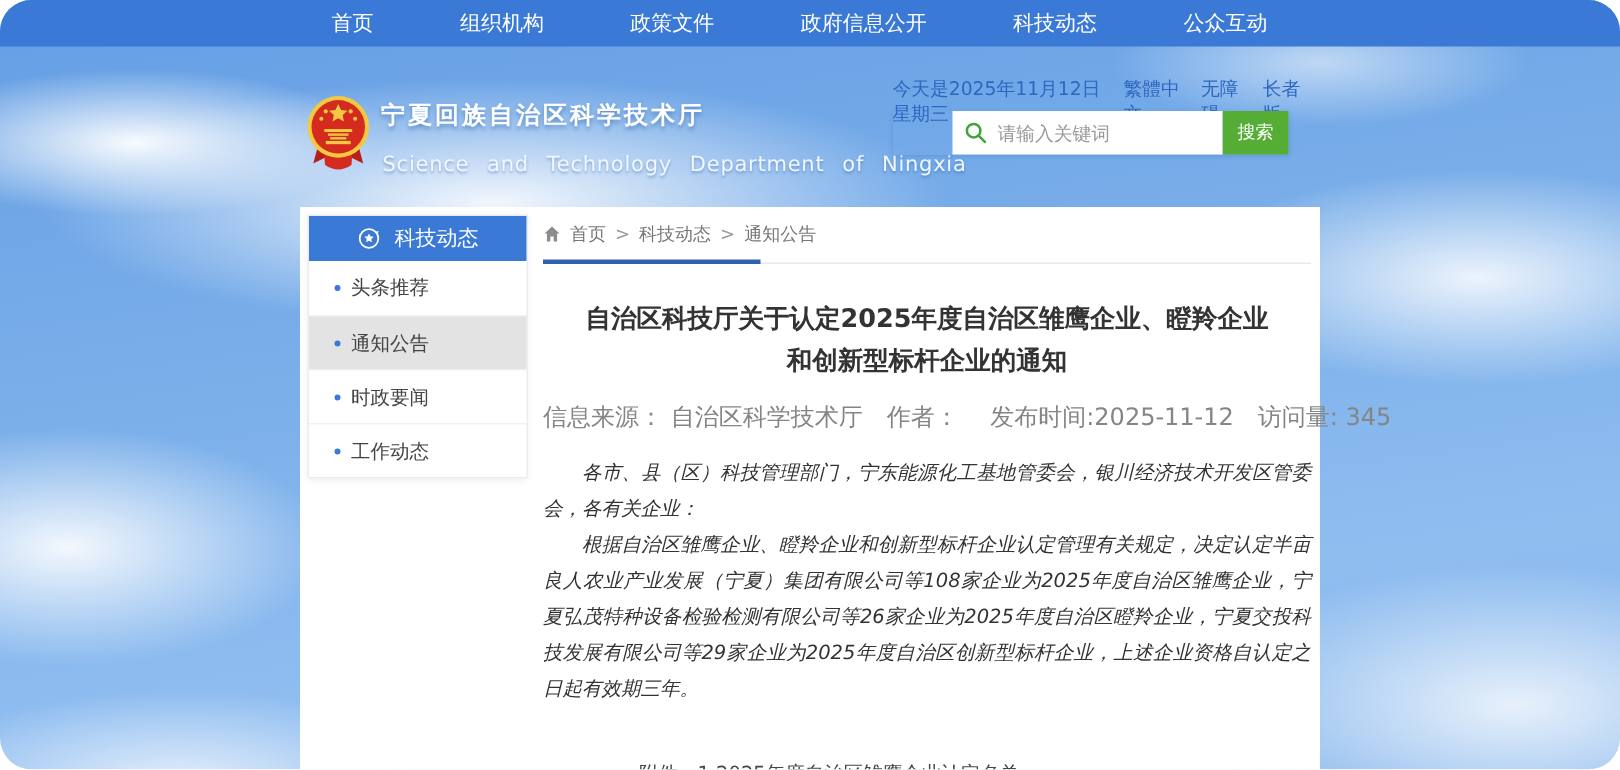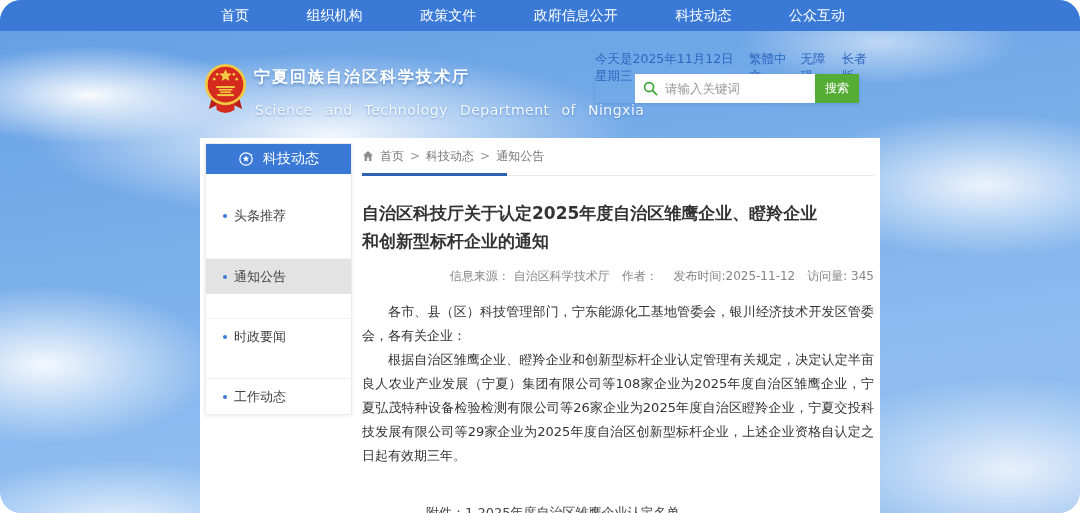--- a/index.html
+++ b/index.html
@@ -49,38 +49,38 @@
 
   
   .main { position:absolute; left:200px; top:138px; width:680px; height:420px; background:#fff; }
 
   
   .sidebar { position:absolute; left:5px; top:5px; width:147px; background:#fff;
     border:1px solid #ececec; box-shadow:0 1px 5px rgba(0,0,0,.08); }
   .sb-header { height:30px; background:#3a7ad6; color:#fff; font-size:14px;
     display:flex; align-items:center; justify-content:center; gap:9px; }
   .sb-item { height:36px; display:flex; align-items:center; gap:7px; padding-left:17px;
-    font-size:13px; color:#444; border-top:1px solid #f1f1f1; cursor:pointer;margin-top:24px; }
+    font-size:13px; color:#444; border-top:1px solid #f1f1f1; cursor:pointer; }
   .sb-item .dot { width:4px; height:4px; border-radius:50%; background:#3a7ad6; flex:none; }
   .sb-item.active { background:#e3e3e3; }
 
   
   .content { position:absolute; left:162px; top:6px; width:512px; }
   .breadcrumb { display:flex; align-items:center; gap:6px; font-size:12px; color:#777; height:24px; }
   .breadcrumb span { cursor:pointer; }
   .breadcrumb .sep { cursor:default; color:#999; }
   .rule { position:relative; height:3px; margin-top:5px; }
   .rule .gray { position:absolute; left:0; right:0; bottom:0; height:1px; background:#e9e9e9; }
   .rule .blue { position:absolute; left:0; bottom:0; width:145px; height:3px; background:#2e62b0; }
 
-  .art-title { margin-top:23px; font-size:17px; font-weight:bold; color:#333;
+  .art-title { margin-top:23px; text-align:center; font-size:17px; font-weight:bold; color:#333;
     line-height:1.65; }
-  .art-meta { margin-top:13px; text-align:right; font-size:12px; color:#858585; white-space:nowrap; }
+  .art-meta { margin-top:13px; text-align:right; font-size:16px; color:#858585; white-space:nowrap; }
   .art-body { margin-top:15px; font-size:13px; color:#333; line-height:1.85; text-align:justify; }
-  .art-body p { text-indent:2em; margin:0; }
+  .art-body p { text-indent:2em; margin:0;font-style:italic; }
 
   .attachments { margin-top:33px; margin-left:64px; display:flex; font-size:13px; color:#454545;
     line-height:1.9; }
   .att-list { display:flex; flex-direction:column; }
   .att-list span { cursor:pointer; }
 </style>
 </head>
 <body>
 
 <div class="page">

